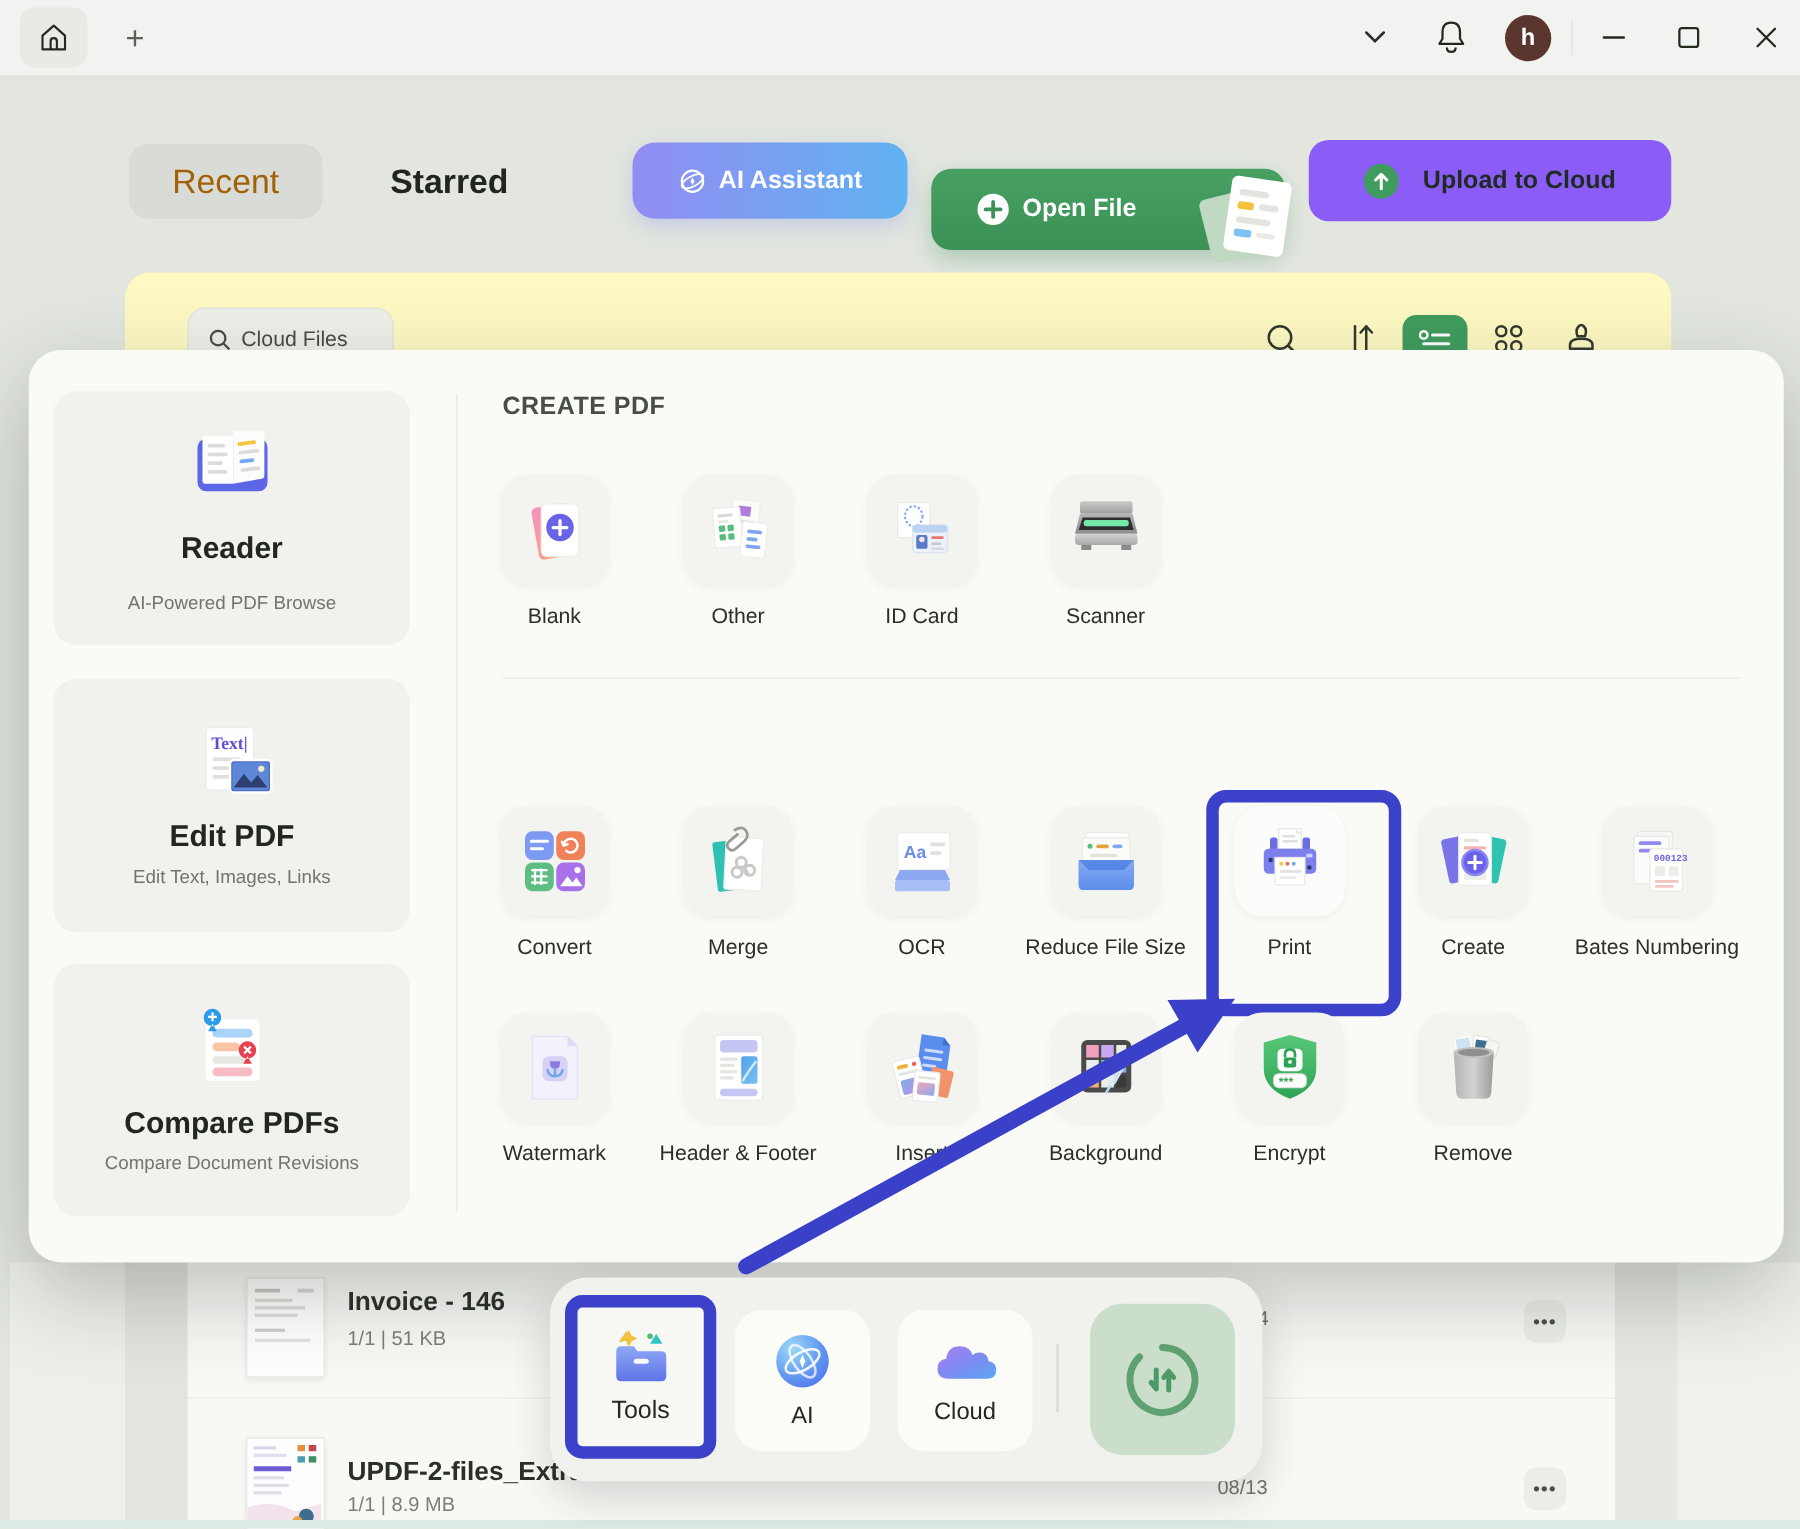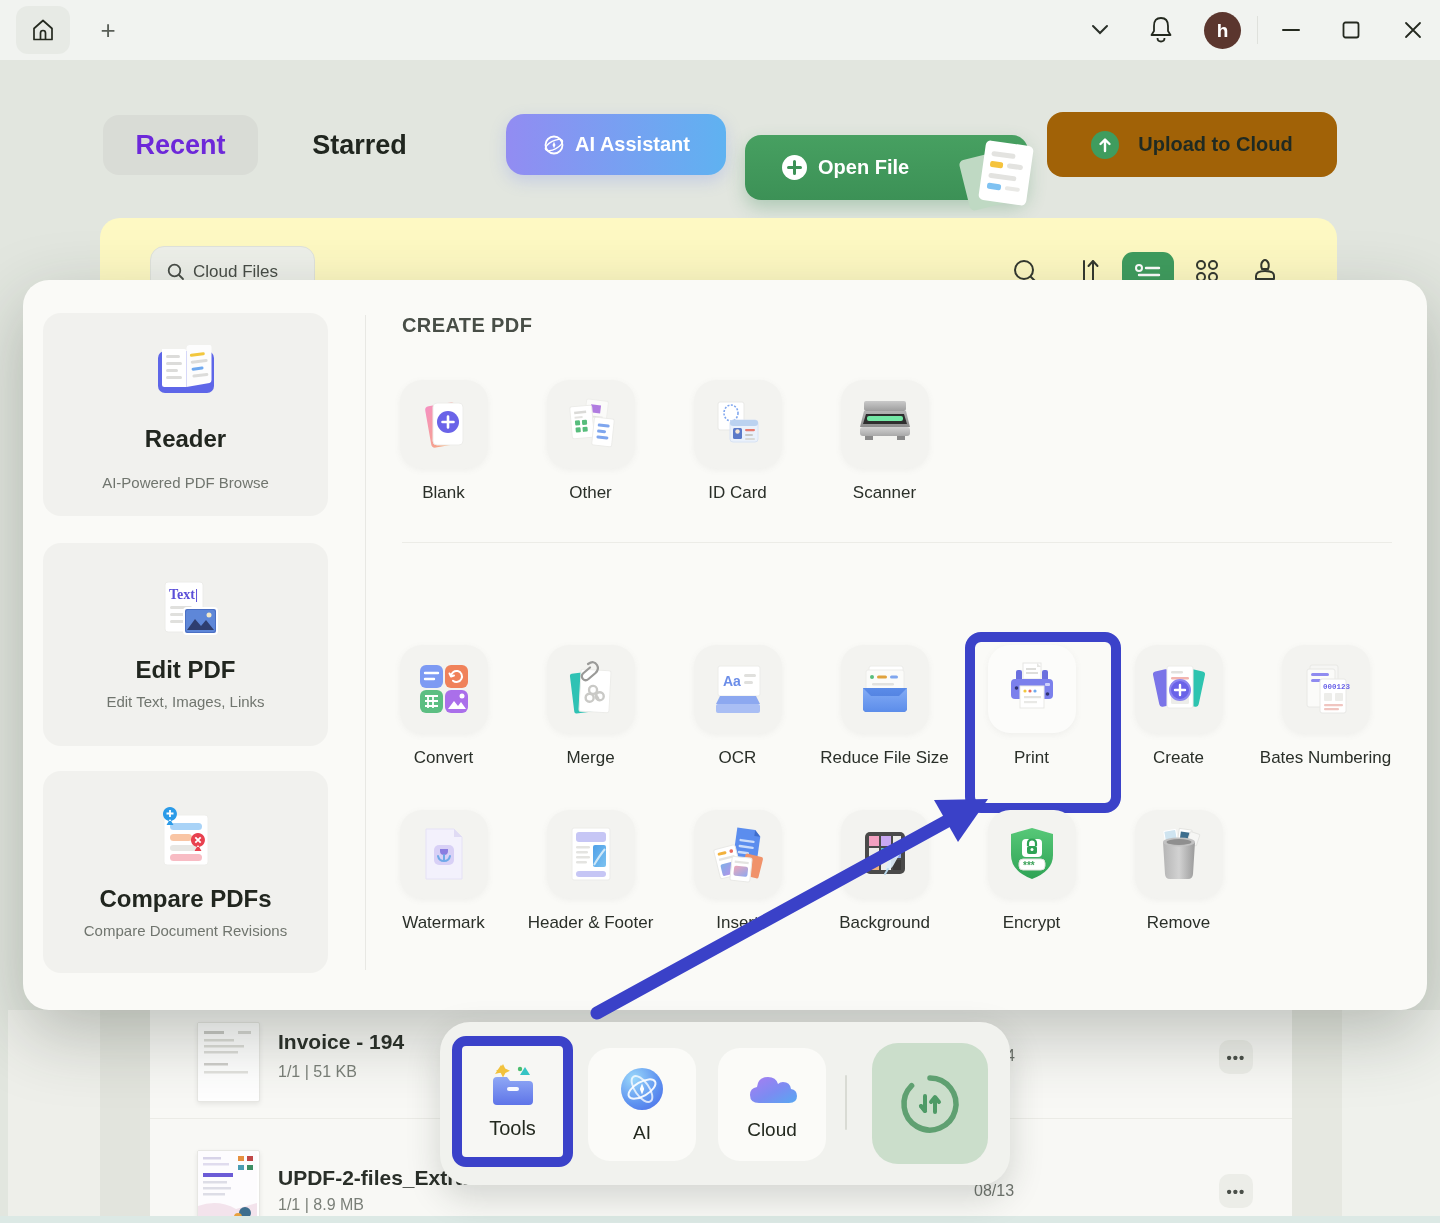--- a/index.html
+++ b/index.html
@@ -18,31 +18,31 @@
   .bell{left:1144px;top:12px;width:34px;height:36px;}
   .avatar{left:1204px;top:12px;width:37px;height:37px;border-radius:50%;background:#5B362E;color:#fff;
     display:flex;align-items:center;justify-content:center;font-size:19px;font-weight:700;}
   .tb-div{left:1257px;top:16px;width:1px;height:28px;background:#DFE1DC;}
   .wmin{left:1274px;top:14px;width:34px;height:32px;}
   .wmax{left:1334px;top:14px;width:34px;height:32px;}
   .wclose{left:1396px;top:14px;width:34px;height:32px;}
 
   
   .tab-recent{left:103px;top:115px;width:155px;height:60px;border-radius:16px;background:#D9DCD6;
-    display:flex;align-items:center;justify-content:center;font-size:27px;font-weight:700;color:#6d28d9;text-align:center;}
+    display:flex;align-items:center;justify-content:center;font-size:27px;font-weight:400;color:#a16207;text-align:center;}
   .tab-starred{left:292px;top:115px;width:135px;height:60px;display:flex;align-items:center;justify-content:center;
     font-size:27px;font-weight:700;color:#20261F;text-align:center;}
   .btn-ai{left:506px;top:114px;width:220px;height:61px;border-radius:18px;
     background:linear-gradient(90deg,#928CF2 0%,#5FB2F1 100%);display:flex;align-items:center;justify-content:center;
     gap:9px;color:#FFFFFF;font-size:20px;font-weight:700;box-shadow:0 6px 16px rgba(110,130,240,.25);}
   .btn-open{left:745px;top:112px;width:283px;height:65px;border-radius:16px;background:linear-gradient(180deg,#47A061,#3C9156);
     display:flex;align-items:center;gap:10px;padding-left:36px;box-sizing:border-box;color:#fff;font-size:20px;font-weight:700;
     box-shadow:0 8px 18px rgba(60,140,90,.3);margin-top:23px;}
   .openfile-art{right:-18px;top:-12px;width:90px;height:90px;}
-  .btn-upload{left:1047px;top:112px;width:290px;height:65px;border-radius:16px;background:#a16207;
+  .btn-upload{left:1047px;top:112px;width:290px;height:65px;border-radius:16px;background:#8b5cf6;
     display:flex;align-items:center;justify-content:center;gap:19px;color:#1F2A22;font-size:20px;font-weight:700;}
   .up-circ{width:28px;height:28px;border-radius:50%;background:#3F9C5E;display:flex;align-items:center;justify-content:center;}
 
   
   .search-card{left:100px;top:218px;width:1237px;height:110px;border-radius:20px;background:#fef9c3;}
   .search-pill{left:50px;top:28px;width:165px;height:52px;border-radius:14px;background:#EEF0EA;border:1px solid #E0E3DC;
     display:flex;align-items:center;gap:8px;padding-left:16px;box-sizing:border-box;color:#474C46;font-size:17px;}
   .hdr-ic{top:36px;width:34px;height:34px;display:flex;align-items:center;justify-content:center;}
   .btn-listview{left:1022px;top:34px;width:52px;height:38px;border-radius:11px;background:#3F9C5E;
     display:flex;align-items:center;justify-content:center;}
@@ -244,21 +244,21 @@
         <rect width="59" height="76" fill="#fff"></rect>
         <rect x="6" y="8" width="20" height="3" fill="#C9C9C5"></rect>
         <rect x="40" y="8" width="13" height="3" fill="#D8D8D4"></rect>
         <rect x="6" y="16" width="30" height="2.5" fill="#DDDDD9"></rect>
         <rect x="6" y="22" width="40" height="2.5" fill="#DDDDD9"></rect>
         <rect x="6" y="28" width="34" height="2.5" fill="#DDDDD9"></rect>
         <rect x="6" y="40" width="24" height="2.5" fill="#CFCFCB"></rect>
         <rect x="6" y="48" width="44" height="2.5" fill="#E2E2DE"></rect>
       </svg>
   </div>
-  <div class="abs fname" style="left:278px;top:1030px;">Invoice - 194</div>
+  <div class="abs fname" style="left:278px;top:1030px;">Invoice - 146</div>
   <div class="abs fmeta" style="left:278px;top:1063px;">1/1 | 51 KB</div>
   <div class="abs fdate" style="left:1006px;top:1047px;">4</div>
   <div class="abs more-btn" style="left:1219px;top:1040px;">•••</div>
 
   <div class="abs thumb" style="left:197px;top:1150px;height:73px;">
     <svg width="59" height="71" viewBox="0 0 59 71">
         <rect width="59" height="71" fill="#FDFCFE"></rect>
         <rect x="5" y="6" width="18" height="2.5" fill="#D7D3E8"></rect>
         <rect x="5" y="12" width="26" height="2.5" fill="#E0DCEE"></rect>
         <rect x="40" y="5" width="6" height="5" fill="#E6903F"></rect>

